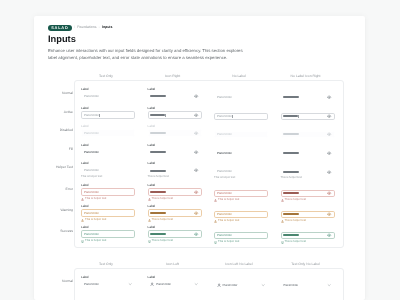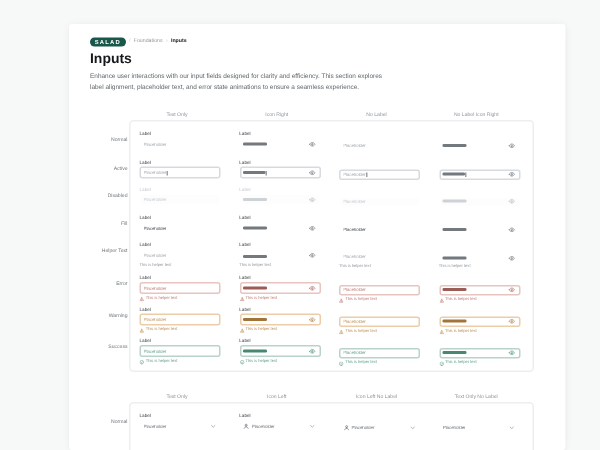--- a/index.html
+++ b/index.html
@@ -1,19 +1,19 @@
 <!DOCTYPE html>
 <html><head>
 <meta charset="utf-8">
 <style>
   *{box-sizing:border-box;margin:0;padding:0;}
   html,body{width:400px;height:300px;overflow:hidden;}
   body{background:#f7f8f8;font-family:"Liberation Sans",sans-serif;
         -webkit-font-smoothing:antialiased;text-rendering:geometricPrecision;}
-  .page{position:absolute;left:46px;top:16px;width:331px;height:284px;background:#fff;
+  .page{position:absolute;left:34px;top:16px;width:331px;height:284px;background:#fff;
         border-radius:2px;box-shadow:0 0 6px rgba(16,24,40,0.045),0 1px 2px rgba(16,24,40,0.03);}
   .hdr{padding:9px 14px 0 14px;}
   .bc{display:flex;align-items:center;gap:2.2px;height:6px;}
   .logo{background:#17584a;color:#fff;border-radius:5px;height:5.6px;padding:0 3.2px;
         font-size:3.9px;font-weight:700;letter-spacing:.8px;display:flex;align-items:center;line-height:1;
         text-rendering:geometricPrecision;}
   .bc-sep{color:#cfd2d4;font-size:3.5px;line-height:1;}
   .bc-item{color:#92979b;font-size:3.5px;line-height:1;}
   .bc-cur{color:#14181b;font-size:3.5px;font-weight:700;line-height:1;}
   h1{font-size:9.3px;font-weight:700;color:#16191c;margin-top:3px;line-height:1.1;}

